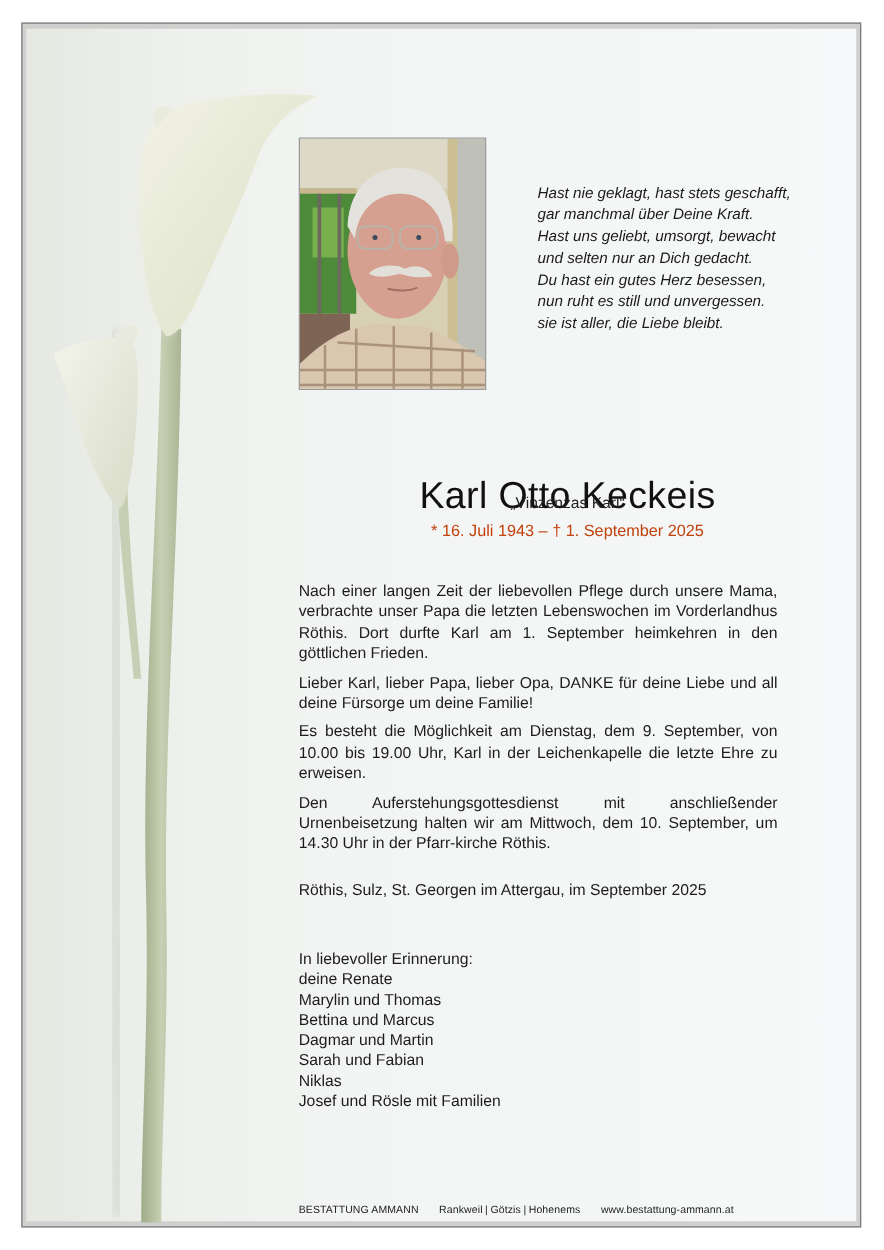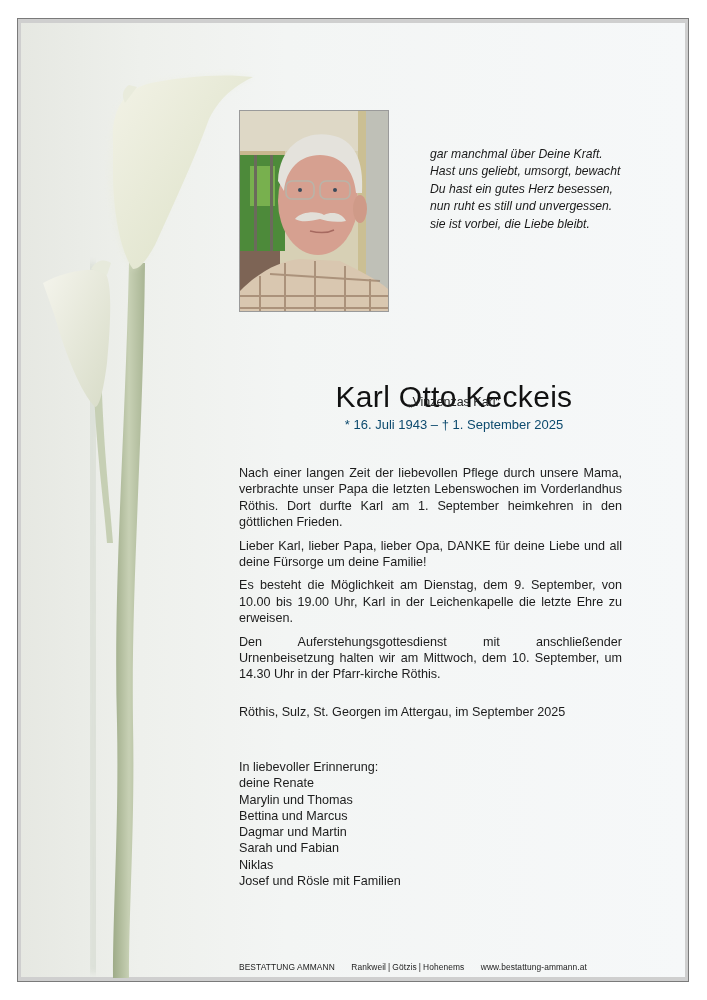--- a/index.html
+++ b/index.html
@@ -5,21 +5,21 @@
     html, body { margin: 0; padding: 0; background: #ffffff; }
     body { width: 707px; height: 1000px; position: relative; overflow: hidden; font-family: "Liberation Sans", "DejaVu Sans", sans-serif; color: #1a1a1a; }
     .outer-frame { position: absolute; left: 17px; top: 18px; width: 672px; height: 964px; border: 1px solid #7a7a7a; background: #cfcfcf; box-sizing: border-box; }
     .inner-frame { position: absolute; left: 3px; top: 4px; right: 3px; bottom: 4px; background: linear-gradient(90deg, #e6e8e2 0%, #eef0ec 18%, #f3f5f4 40%, #f6f8f9 100%); }
     .flower { position: absolute; left: 0; top: 0; width: 260px; height: 960px; }
     .photo { position: absolute; left: 239px; top: 110px; width: 150px; height: 202px; border: 1px solid #9a9a9a; box-sizing: border-box; overflow: hidden; }
     .poem { position: absolute; left: 430px; top: 146px; width: 240px; font-style: italic; font-size: 12.2px; line-height: 17.4px; color: #1a1a1a; }
     .poem div { white-space: nowrap; }
     .name { position: absolute; left: 239px; width: 430px; top: 349px; text-align: center; font-size: 30px; line-height: 40px; color: #111; letter-spacing: 0.3px; margin-top: 28px; }
     .nickname { position: absolute; left: 239px; width: 430px; top: 395px; text-align: center; font-size: 12.5px; color: #222; }
-    .dates { position: absolute; left: 239px; width: 430px; top: 417px; text-align: center; font-size: 13px; color: #0c4a6e; }
+    .dates { position: absolute; left: 239px; width: 430px; top: 417px; text-align: center; font-size: 13px; color: #c2410c; }
     .body-text { position: absolute; left: 239px; width: 401px; top: 465px; font-size: 12.6px; line-height: 16.4px; color: #1c1c1c; }
     .body-text p { margin: 0 18px 7px 0; text-align: justify; }
     .place { position: absolute; left: 239px; top: 705px; font-size: 12.6px; color: #1c1c1c; white-space: nowrap; }
     .signatures { position: absolute; left: 239px; top: 759px; font-size: 12.6px; line-height: 16.3px; color: #1c1c1c; }
     .signatures div { white-space: nowrap; }
     .footer { position: absolute; left: 239px; top: 962px; font-size: 8.4px; color: #222; white-space: nowrap; letter-spacing: 0.1px; }
     .footer .brand { font-weight: normal; }
     .footer .brand b { font-weight: normal; }
     .footer .sep { margin: 0 2px; }
     .footer .loc { margin-left: 14px; }
@@ -102,25 +102,27 @@
     <rect x="80" y="70" width="30" height="18" rx="6" fill="none" stroke="#b9b4a8" stroke-width="1.6"></rect>
     <circle cx="60" cy="79" r="2" fill="#3a4a5a"></circle>
       <circle cx="95" cy="79" r="2" fill="#3a4a5a"></circle>
 
     <path d="M55 108 C62 100, 78 100, 84 104 C92 100, 102 102, 106 110 C96 112, 86 110, 80 108 C72 110, 62 112, 55 108 Z" fill="#e2dfd8"></path>
     <path d="M70 120 C78 122, 88 122, 94 119" stroke="#a66a60" stroke-width="1.5" fill="none"></path>
   </svg>
 </div>
 
 <div class="poem">
+  <div>Hast nie geklagt, hast stets geschafft,</div>
   <div>gar manchmal über Deine Kraft.</div>
   <div>Hast uns geliebt, umsorgt, bewacht</div>
+  <div>und selten nur an Dich gedacht.</div>
   <div>Du hast ein gutes Herz besessen,</div>
   <div>nun ruht es still und unvergessen.</div>
-  <div>sie ist vorbei, die Liebe bleibt.</div>
+  <div>sie ist aller, die Liebe bleibt.</div>
 </div>
 
 <div class="name">Karl Otto Keckeis</div>
 <div class="nickname">„Vinzenzas Karl“</div>
 <div class="dates">* 16. Juli 1943  –  † 1. September 2025</div>
 
 <div class="body-text">
   <p>Nach einer langen Zeit der liebevollen Pflege durch unsere Mama, verbrachte unser Papa die letzten Lebenswochen im Vorderlandhus Röthis. Dort durfte Karl am 1. September heimkehren in den göttlichen Frieden.</p>
   <p>Lieber Karl, lieber Papa, lieber Opa, DANKE für deine Liebe und all deine Fürsorge um deine Familie!</p>
   <p>Es besteht die Möglichkeit am Dienstag, dem 9. September, von 10.00 bis 19.00 Uhr, Karl in der Leichenkapelle die letzte Ehre zu erweisen.</p>

